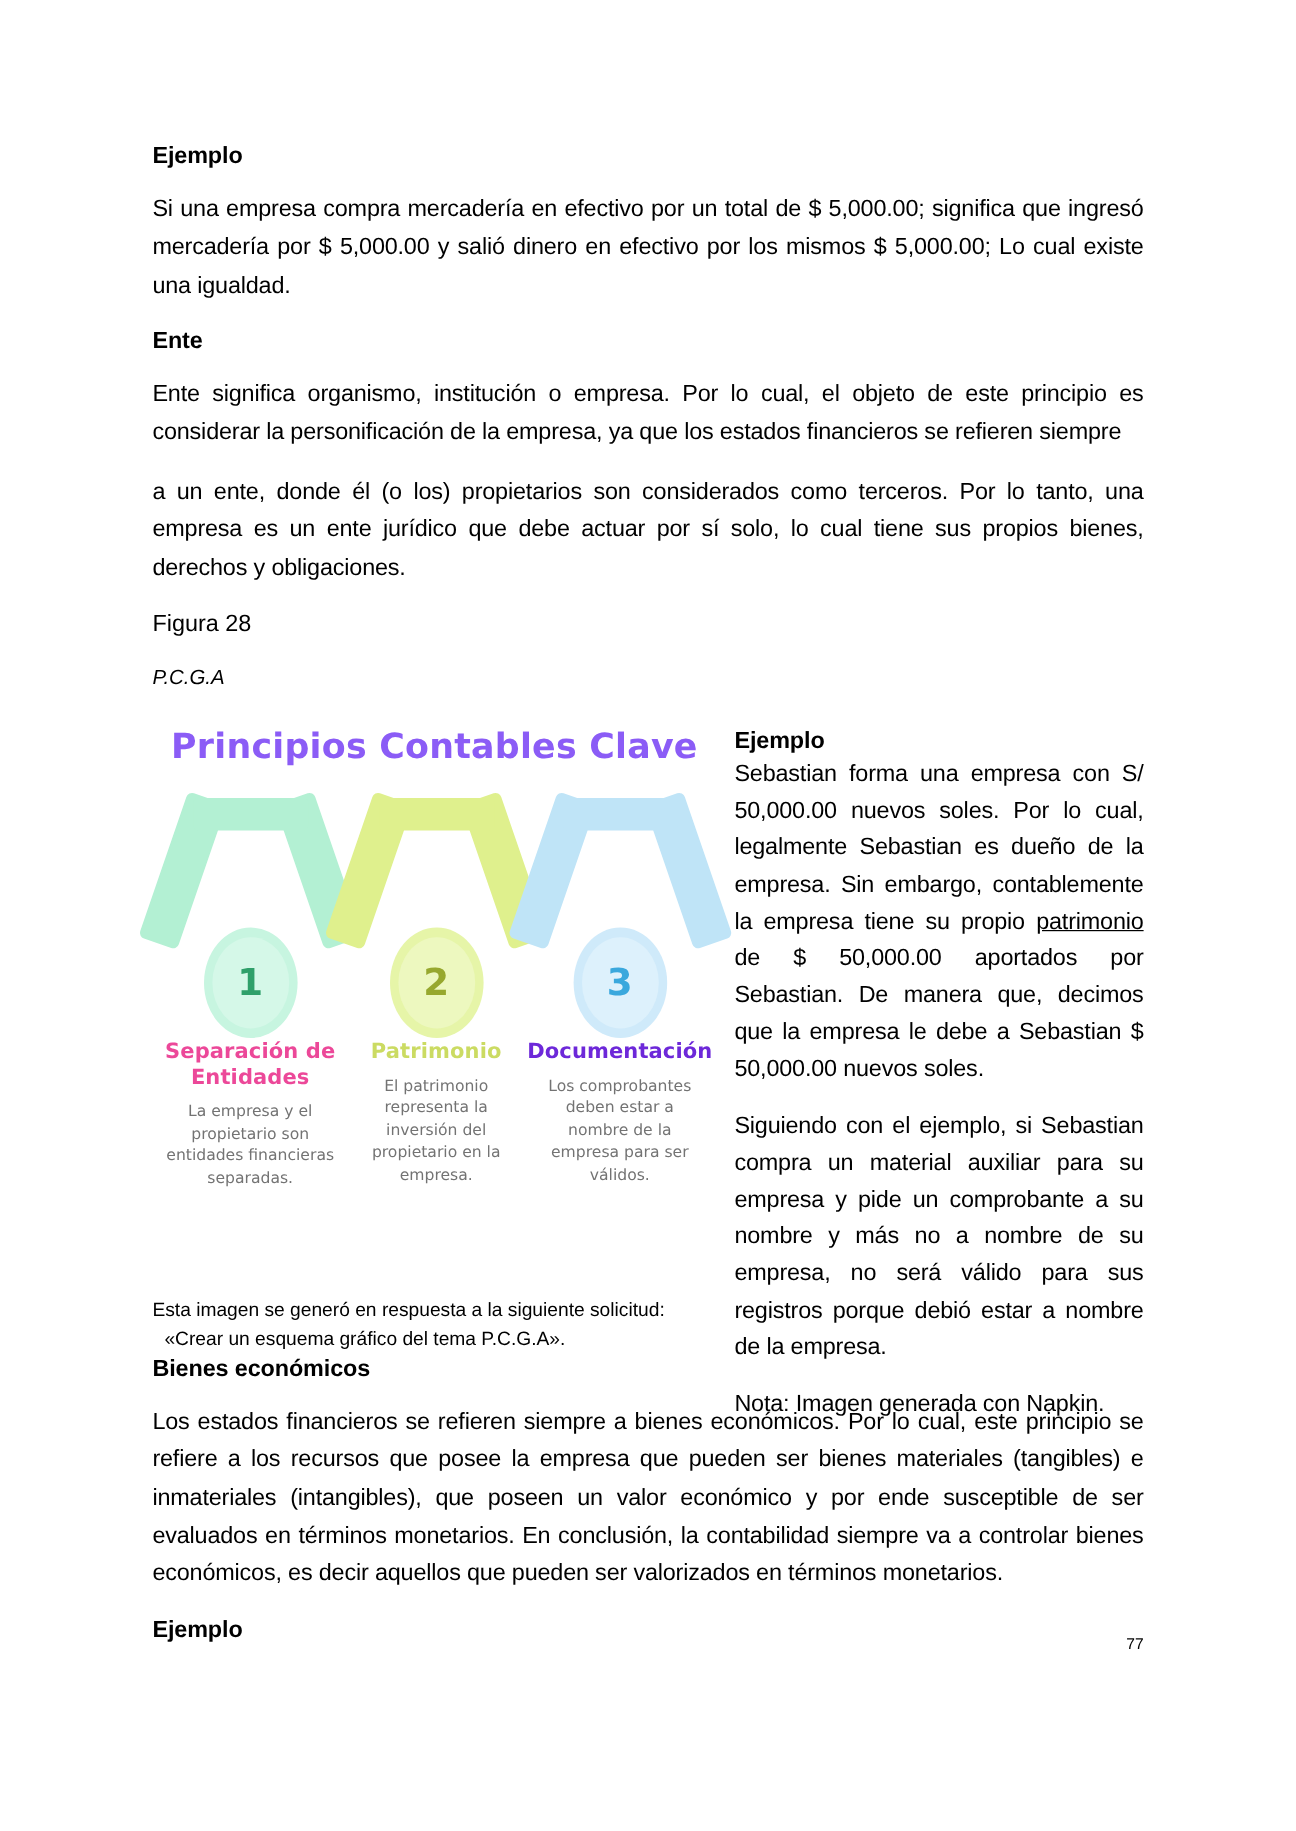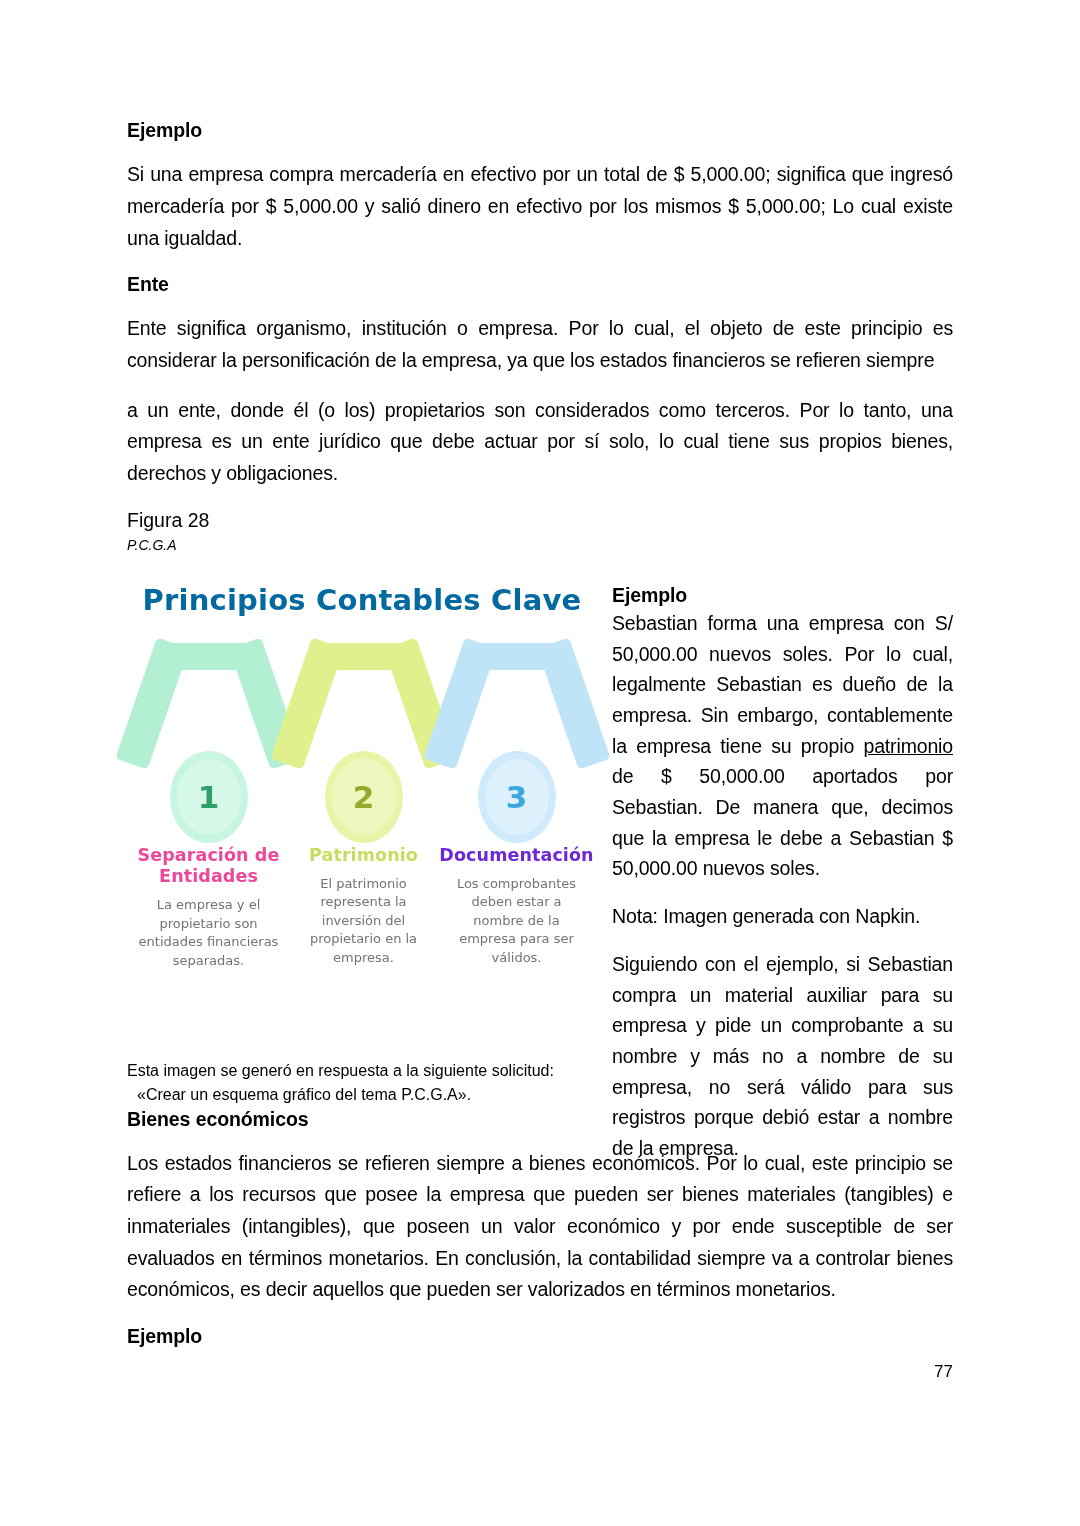--- a/index.html
+++ b/index.html
@@ -45,23 +45,23 @@
   }
   p.body.last { margin-bottom: 0; }
 
   .fig-label {
     font-size: 19.5px;
     font-weight: normal;
     margin: 0;
     line-height: 1.35;
   }
   .fig-title {
-    font-size: 14px;
+    font-size: 17px;
     font-style: italic;
-    margin: 2px 0 0 0;
+    margin: 20px 0 0 0;
     line-height: 1.35;
   }
 
   
   .two-col {
     position: relative;
     margin-top: 6px;
     min-height: 498px;
   }
   .col-left {
@@ -95,21 +95,21 @@
   }
   .fig-heading {
     position: absolute;
     left: 0;
     top: 22px;
     width: 470px;
     text-align: center;
     font-family: "DejaVu Sans", sans-serif;
     font-size: 29px;
     font-weight: bold;
-    color: #0369a1;
+    color: #8b5cf6;
     letter-spacing: 0.2px;
   }
   .medals {
     position: absolute;
     left: 4px;
     top: 78px;
     width: 466px;
     height: 385px;
   }
   .medal-col {
@@ -208,21 +208,21 @@
   .cap-line2 { margin: 0; padding-left: 10px; }
 
   .after-fig { margin-top: 36px; }
 
   .page-num {
     position: absolute;
     left: 0;
     top: 1362px;
     width: 953px;
     text-align: right;
-    font-size: 17px;
+    font-size: 13px;
     font-weight: normal;
   }
 </style>
 </head>
 <body>
 
 <div class="page">
   <div class="content">
 
     <h3 class="head">Ejemplo</h3>
@@ -286,22 +286,22 @@
               <div class="m-desc">Los comprobantes deben estar a nombre de la empresa para ser válidos.</div>
             </div>
 
           </div>
         </div>
       </div>
 
       <div class="col-right">
         <h3 class="head">Ejemplo</h3>
         <p class="body tight"><span>Sebastian forma una empresa con S/ 50,000.00 nuevos soles. Por lo cual, legalmente Sebastian es dueño de la empresa. Sin embargo, contablemente la empresa tiene su propio </span><span class="u">patrimonio</span><span> de $ 50,000.00 aportados por Sebastian. De manera que, decimos que la empresa le debe a Sebastian $ 50,000.00 nuevos soles.</span></p>
+        <p class="body tight">Siguiendo con el ejemplo, si Sebastian compra un material auxiliar para su empresa y pide un comprobante a su nombre y más no a nombre de su empresa, no será válido para sus registros porque debió estar a nombre de la empresa.</p>
         <p class="body last">Nota: Imagen generada con Napkin.</p>
-        <p class="body tight">Siguiendo con el ejemplo, si Sebastian compra un material auxiliar para su empresa y pide un comprobante a su nombre y más no a nombre de su empresa, no será válido para sus registros porque debió estar a nombre de la empresa.</p>
       </div>
 
     </div>
 
     <div class="cap-block">
       <p class="cap-line1">Esta imagen se generó en respuesta a la siguiente solicitud:</p>
       <p class="cap-line2">«Crear un esquema gráfico del tema P.C.G.A».</p>
     </div>
 
     <h3 class="head after-fig">Bienes económicos</h3>

